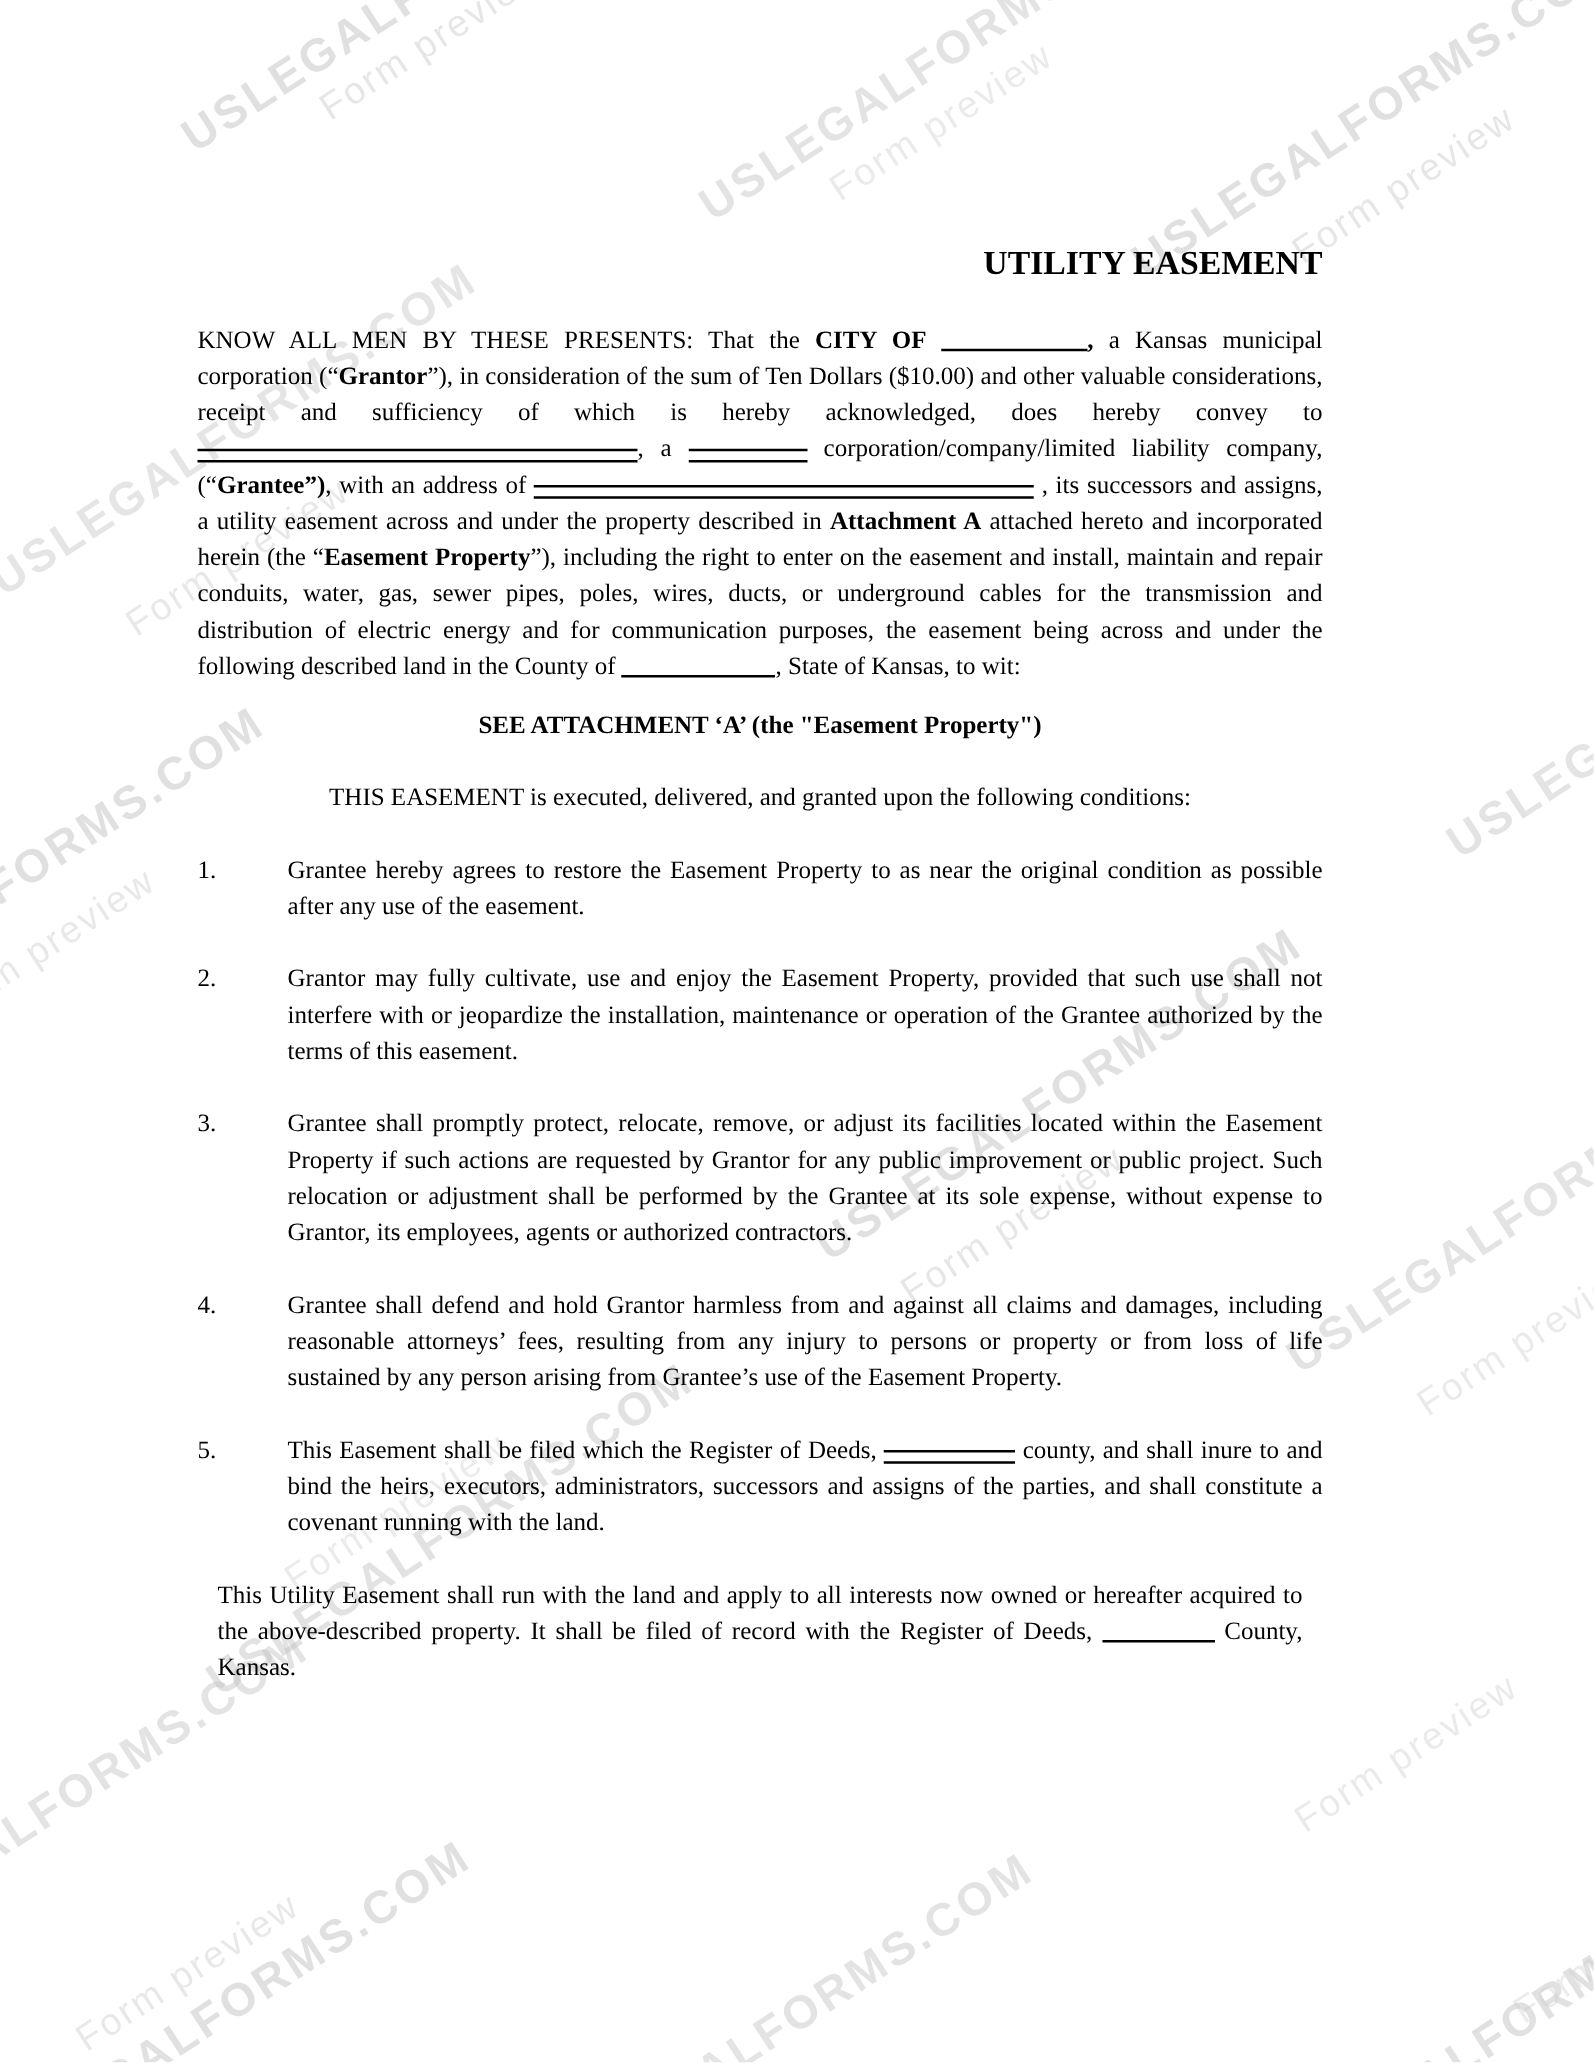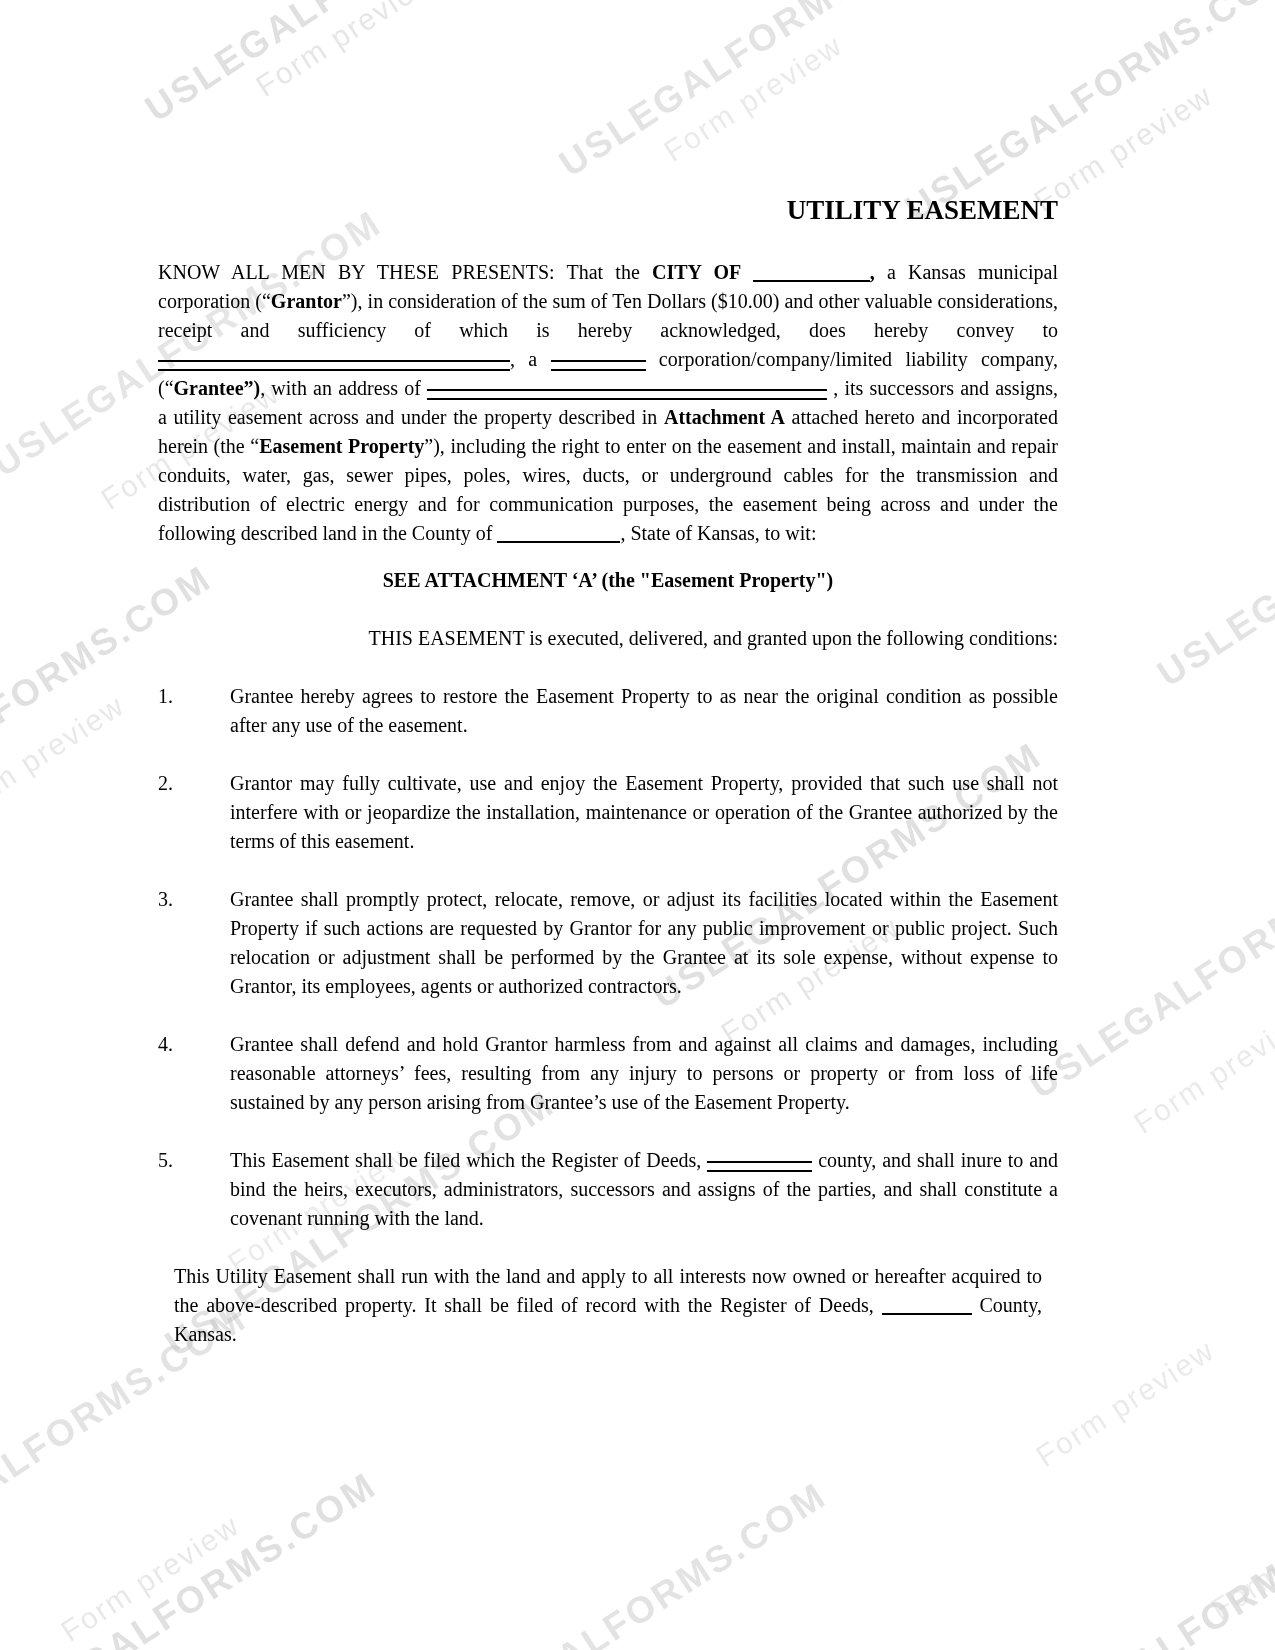--- a/index.html
+++ b/index.html
@@ -14,21 +14,21 @@
   }
   .wm.brand{font-weight:700;font-size:37px;letter-spacing:3px;color:#c3c3c3;}
   .wm.prev{font-weight:400;font-size:30px;letter-spacing:2px;color:#cecece;}
   .content{
     position:absolute;left:158px;top:196px;width:900px;z-index:1;
     font-size:20px;line-height:29px;
   }
   .title{text-align:right;font-weight:700;font-size:27px;margin:0 0 33px 0;}
   .para{text-align:justify;margin:0 0 18px 0;}
   .heading{text-align:center;font-weight:700;margin:0 0 29px 0;}
-  .plain{text-align:right;margin:0 0 29px 0;}
+  .plain{text-align:center;margin:0 0 29px 0;}
   .cond-item{position:relative;padding-left:72px;text-align:justify;margin:0 0 29px 0;}
   .cond-num{position:absolute;left:0;top:0;}
   .closing{text-align:justify;margin:16px;}
   .bold{font-weight:700;}
   .blank{display:inline-block;}
   .blank.single{border-bottom:2px solid #000;height:16px;vertical-align:-3px;}
   .blank.double{border-top:2px solid #000;border-bottom:2px solid #000;height:7px;vertical-align:-5px;}
 </style>
 </head>
 <body>

